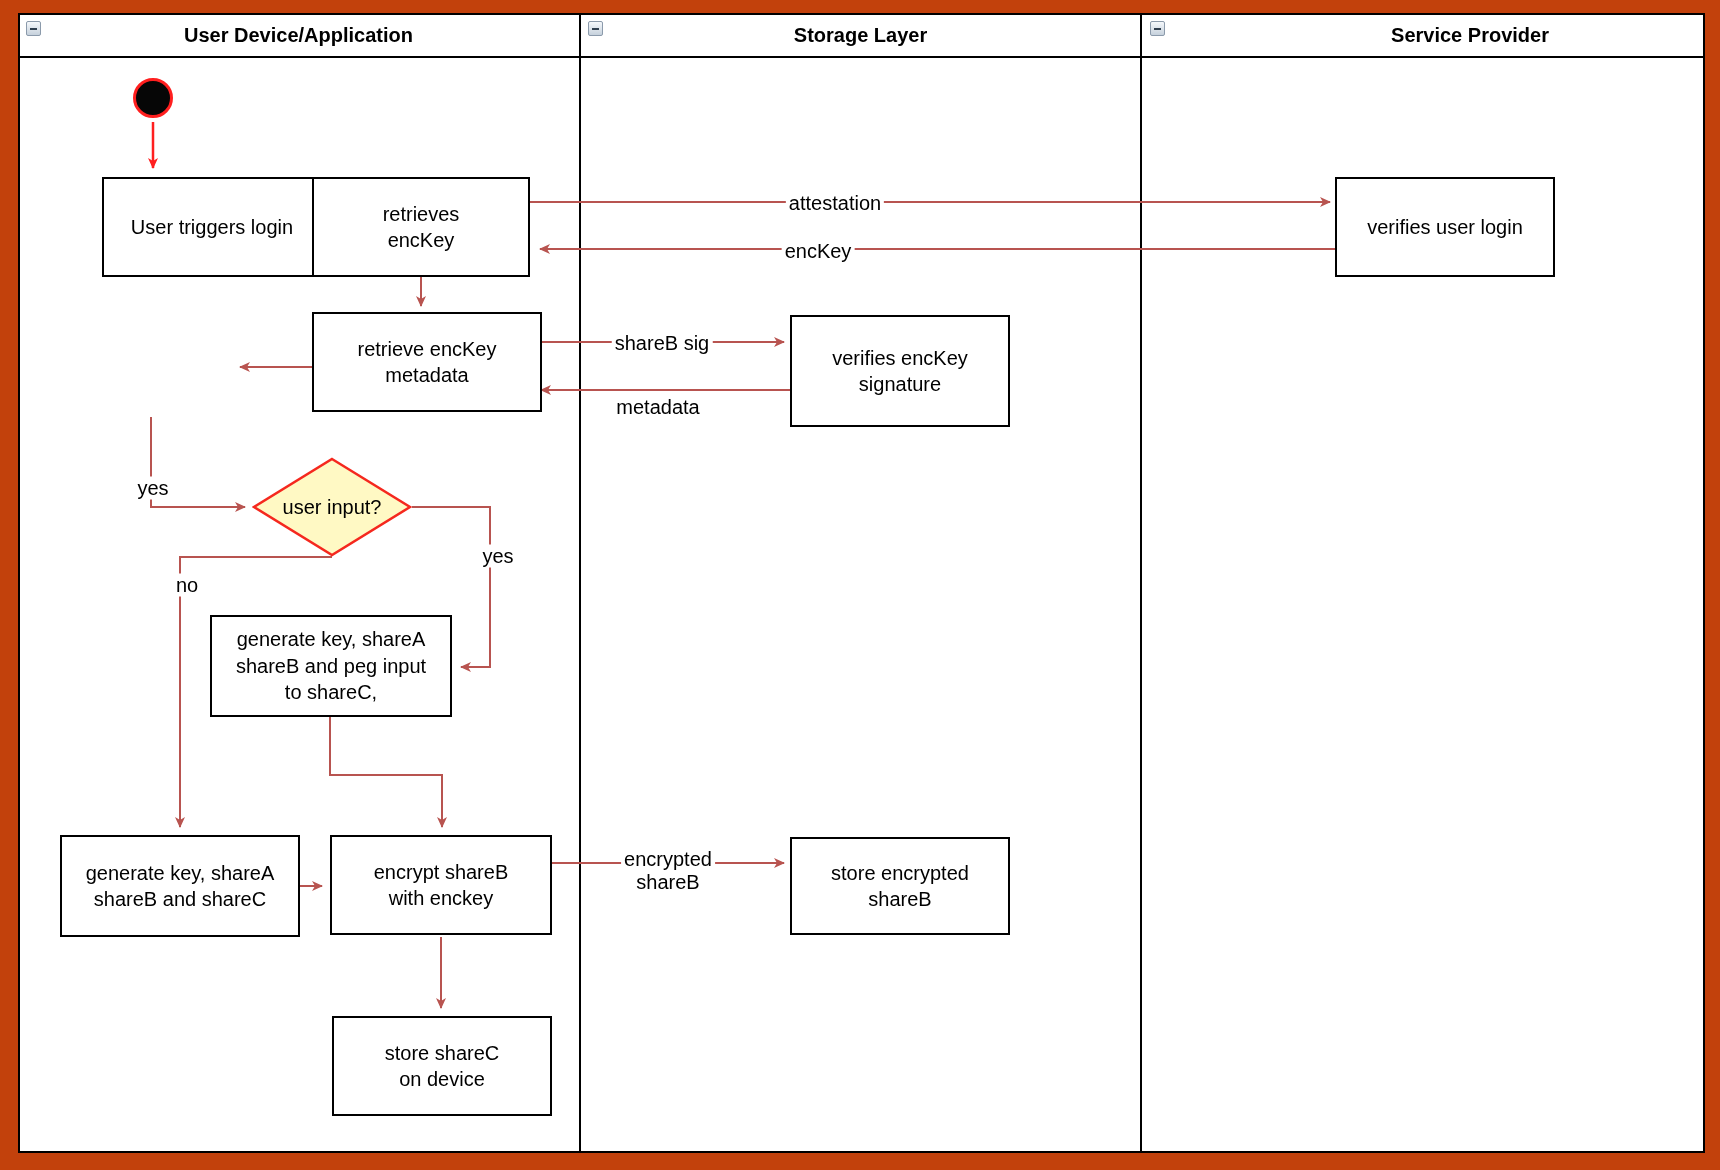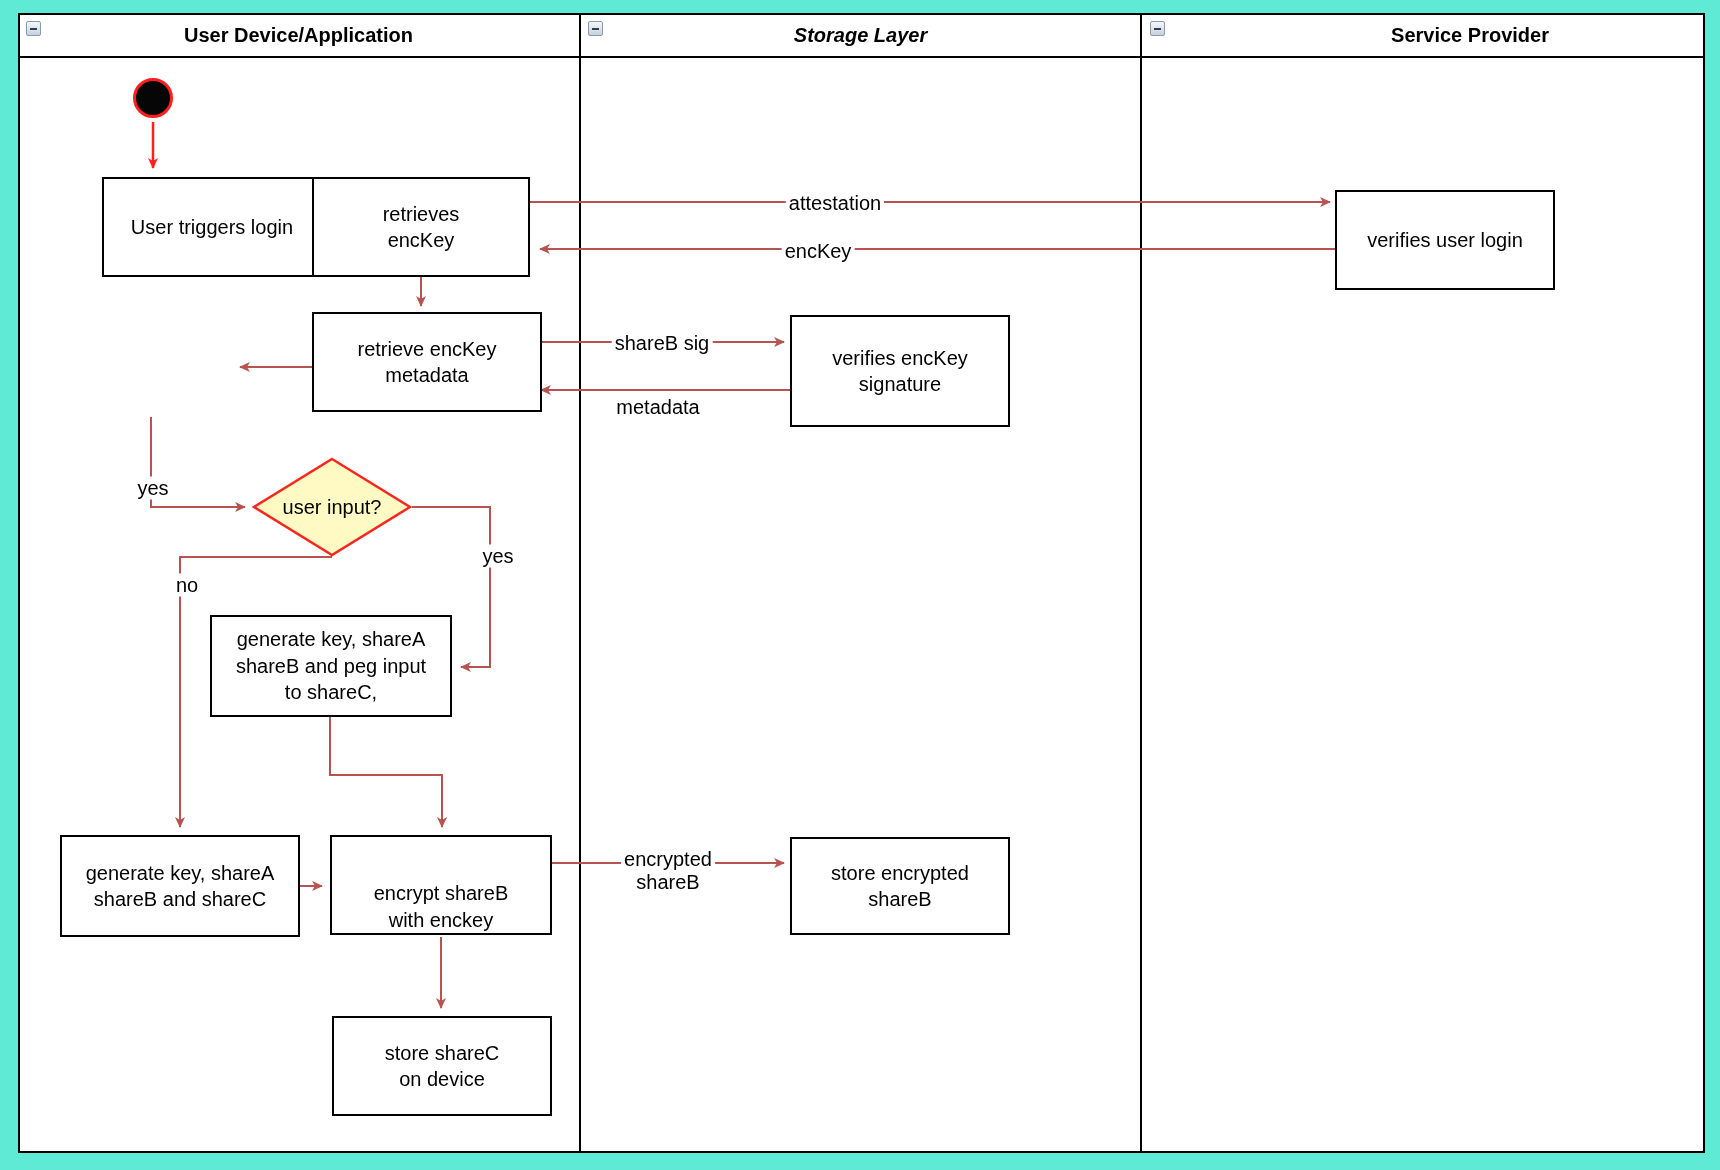--- a/index.html
+++ b/index.html
@@ -1,17 +1,17 @@
 <!DOCTYPE html>
 <html><head>
 <meta charset="utf-8">
 <style>
   html,body{margin:0;padding:0;background:#ffffff;}
   .canvas{
-    position:relative;width:1720px;height:1170px;background:#5eead4;
+    position:relative;width:1720px;height:1170px;background:#c2410c;
     font-family:"Liberation Sans","DejaVu Sans",sans-serif;color:#000;
     overflow:hidden;
   }
   .edges{position:absolute;left:0;top:0;width:1720px;height:1170px;z-index:1;}
   .edge{fill:none;stroke:#b85450;stroke-width:2;}
   .edge-start{fill:none;stroke:#ff1f1f;stroke-width:2.5;}
 
   
   .pool-border{position:absolute;left:18px;top:13px;width:1687px;height:1140px;
     border:2px solid #000;box-sizing:border-box;z-index:0;background:#fff;}
@@ -43,21 +43,21 @@
 <body>
 
 <div class="canvas">
 
   <div class="pool-border"></div>
   <div class="lane-sep" style="left:579px;"></div>
   <div class="lane-sep" style="left:1140px;"></div>
   <div class="header-underline"></div>
 
   <div class="lane-title" style="left:18px;width:561px;">User Device/Application</div>
-  <div class="lane-title" style="left:581px;width:559px;font-style:italic;">Storage Layer</div>
+  <div class="lane-title" style="left:581px;width:559px;">Storage Layer</div>
   <div class="lane-title" style="left:1142px;width:656px;">Service Provider</div>
 
   <div class="collapse-btn" style="left:26px;">
       <div class="minus"></div>
     </div>
   <div class="collapse-btn" style="left:588px;">
       <div class="minus"></div>
     </div>
   <div class="collapse-btn" style="left:1150px;">
       <div class="minus"></div>
@@ -113,38 +113,38 @@
 
   <div class="node" style="left:210px;top:615px;width:242px;height:102px;">
     <span class="lbl">generate key, shareA
 shareB and peg input
 to shareC,</span>
   </div>
   <div class="node" style="left:60px;top:835px;width:240px;height:102px;">
     <span class="lbl">generate key, shareA
 shareB and shareC</span>
   </div>
-  <div class="node" style="left:330px;top:835px;width:222px;height:100px;align-items:flex-end;">
+  <div class="node" style="left:330px;top:835px;width:222px;height:100px;">
     <span class="lbl">encrypt shareB
 with enckey</span>
   </div>
   <div class="node" style="left:332px;top:1016px;width:220px;height:100px;">
     <span class="lbl">store shareC
 on device</span>
   </div>
 
   <div class="node" style="left:790px;top:315px;width:220px;height:112px;">
     <span class="lbl">verifies encKey signature</span>
   </div>
   <div class="node" style="left:790px;top:837px;width:220px;height:98px;">
     <span class="lbl">store encrypted
 shareB</span>
   </div>
 
-  <div class="node" style="left:1335px;top:177px;width:220px;height:100px;margin-top:13px;">
+  <div class="node" style="left:1335px;top:177px;width:220px;height:100px;">
     <span class="lbl">verifies user login</span>
   </div>
 
   <div class="chip" style="left:835px;top:203px;">attestation</div>
   <div class="chip" style="left:818px;top:251px;">encKey</div>
   <div class="chip" style="left:662px;top:343px;">shareB sig</div>
   <div class="chip" style="left:658px;top:407px;">metadata</div>
   <div class="chip" style="left:668px;top:871px;">encrypted
 shareB</div>
   <div class="chip" style="left:153px;top:488px;">yes</div>

